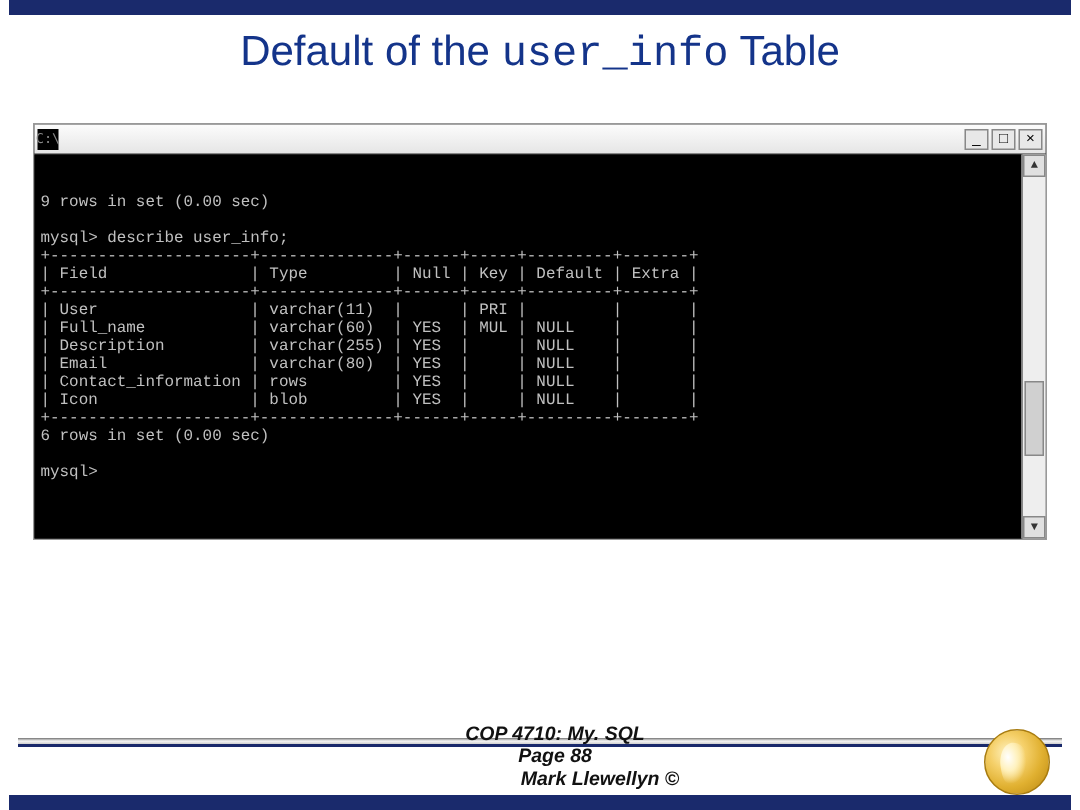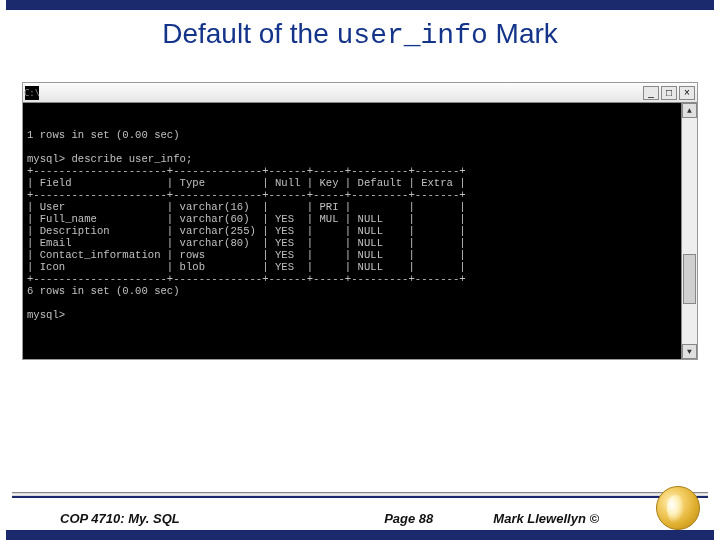--- a/index.html
+++ b/index.html
@@ -113,20 +113,21 @@
     position: absolute;
     bottom: 14px;
     left: 0; right: 0;
     display: flex;
     padding: 0 40px 0 60px;
     font-size: 13px;
     font-style: italic;
     font-weight: bold;
     color: #111;
     align-items: center;
+    flex-direction: column;
   }
   .footer .col { flex: 1; }
   .footer .col.c2 { text-align: right; }
   .footer .col.c3 { text-align: left; padding-left: 60px; }
   .logo {
     position: absolute;
     right: 20px; bottom: 10px;
     width: 44px; height: 44px;
     border-radius: 50%;
     background: radial-gradient(circle at 35% 35%, #fff2c0 0%, #f5d06a 30%, #e0b030 60%, #b88510 100%);
@@ -140,41 +141,41 @@
     border-radius: 50% 50% 40% 40%;
     transform: rotate(-10deg);
   }
 </style>
 </head>
 <body>
 
 <div class="border-top"></div>
 
 <div class="title">
-  <span>Default of the </span><span class="mono">user_info</span><span> Mark</span>
+  <span>Default of the </span><span class="mono">user_info</span><span> Table</span>
 </div>
 
 <div class="cmd-window">
   <div class="cmd-titlebar">
     <div class="icon-box">
         <span>C:\</span>
       </div>
     <div class="spacer"></div>
     <div class="cmd-btn">_</div>
     <div class="cmd-btn">□</div>
     <div class="cmd-btn">×</div>
   </div>
   <div class="cmd-body">
-    <div class="cmd-inner"><span>1 rows in set (0.00 sec)</span>
+    <div class="cmd-inner"><span>9 rows in set (0.00 sec)</span>
 <span></span>
 <span>mysql&gt; describe user_info;</span>
 <span>+---------------------+--------------+------+-----+---------+-------+</span>
 <span>| Field               | Type         | Null | Key | Default | Extra |</span>
 <span>+---------------------+--------------+------+-----+---------+-------+</span>
-<span>| User                | varchar(16)  |      | PRI |         |       |</span>
+<span>| User                | varchar(11)  |      | PRI |         |       |</span>
 <span>| Full_name           | varchar(60)  | YES  | MUL | NULL    |       |</span>
 <span>| Description         | varchar(255) | YES  |     | NULL    |       |</span>
 <span>| Email               | varchar(80)  | YES  |     | NULL    |       |</span>
 <span>| Contact_information | rows         | YES  |     | NULL    |       |</span>
 <span>| Icon                | blob         | YES  |     | NULL    |       |</span>
 <span>+---------------------+--------------+------+-----+---------+-------+</span>
 <span>6 rows in set (0.00 sec)</span>
 <span></span>
 <span>mysql&gt;</span></div>
     <div class="cmd-scroll">

